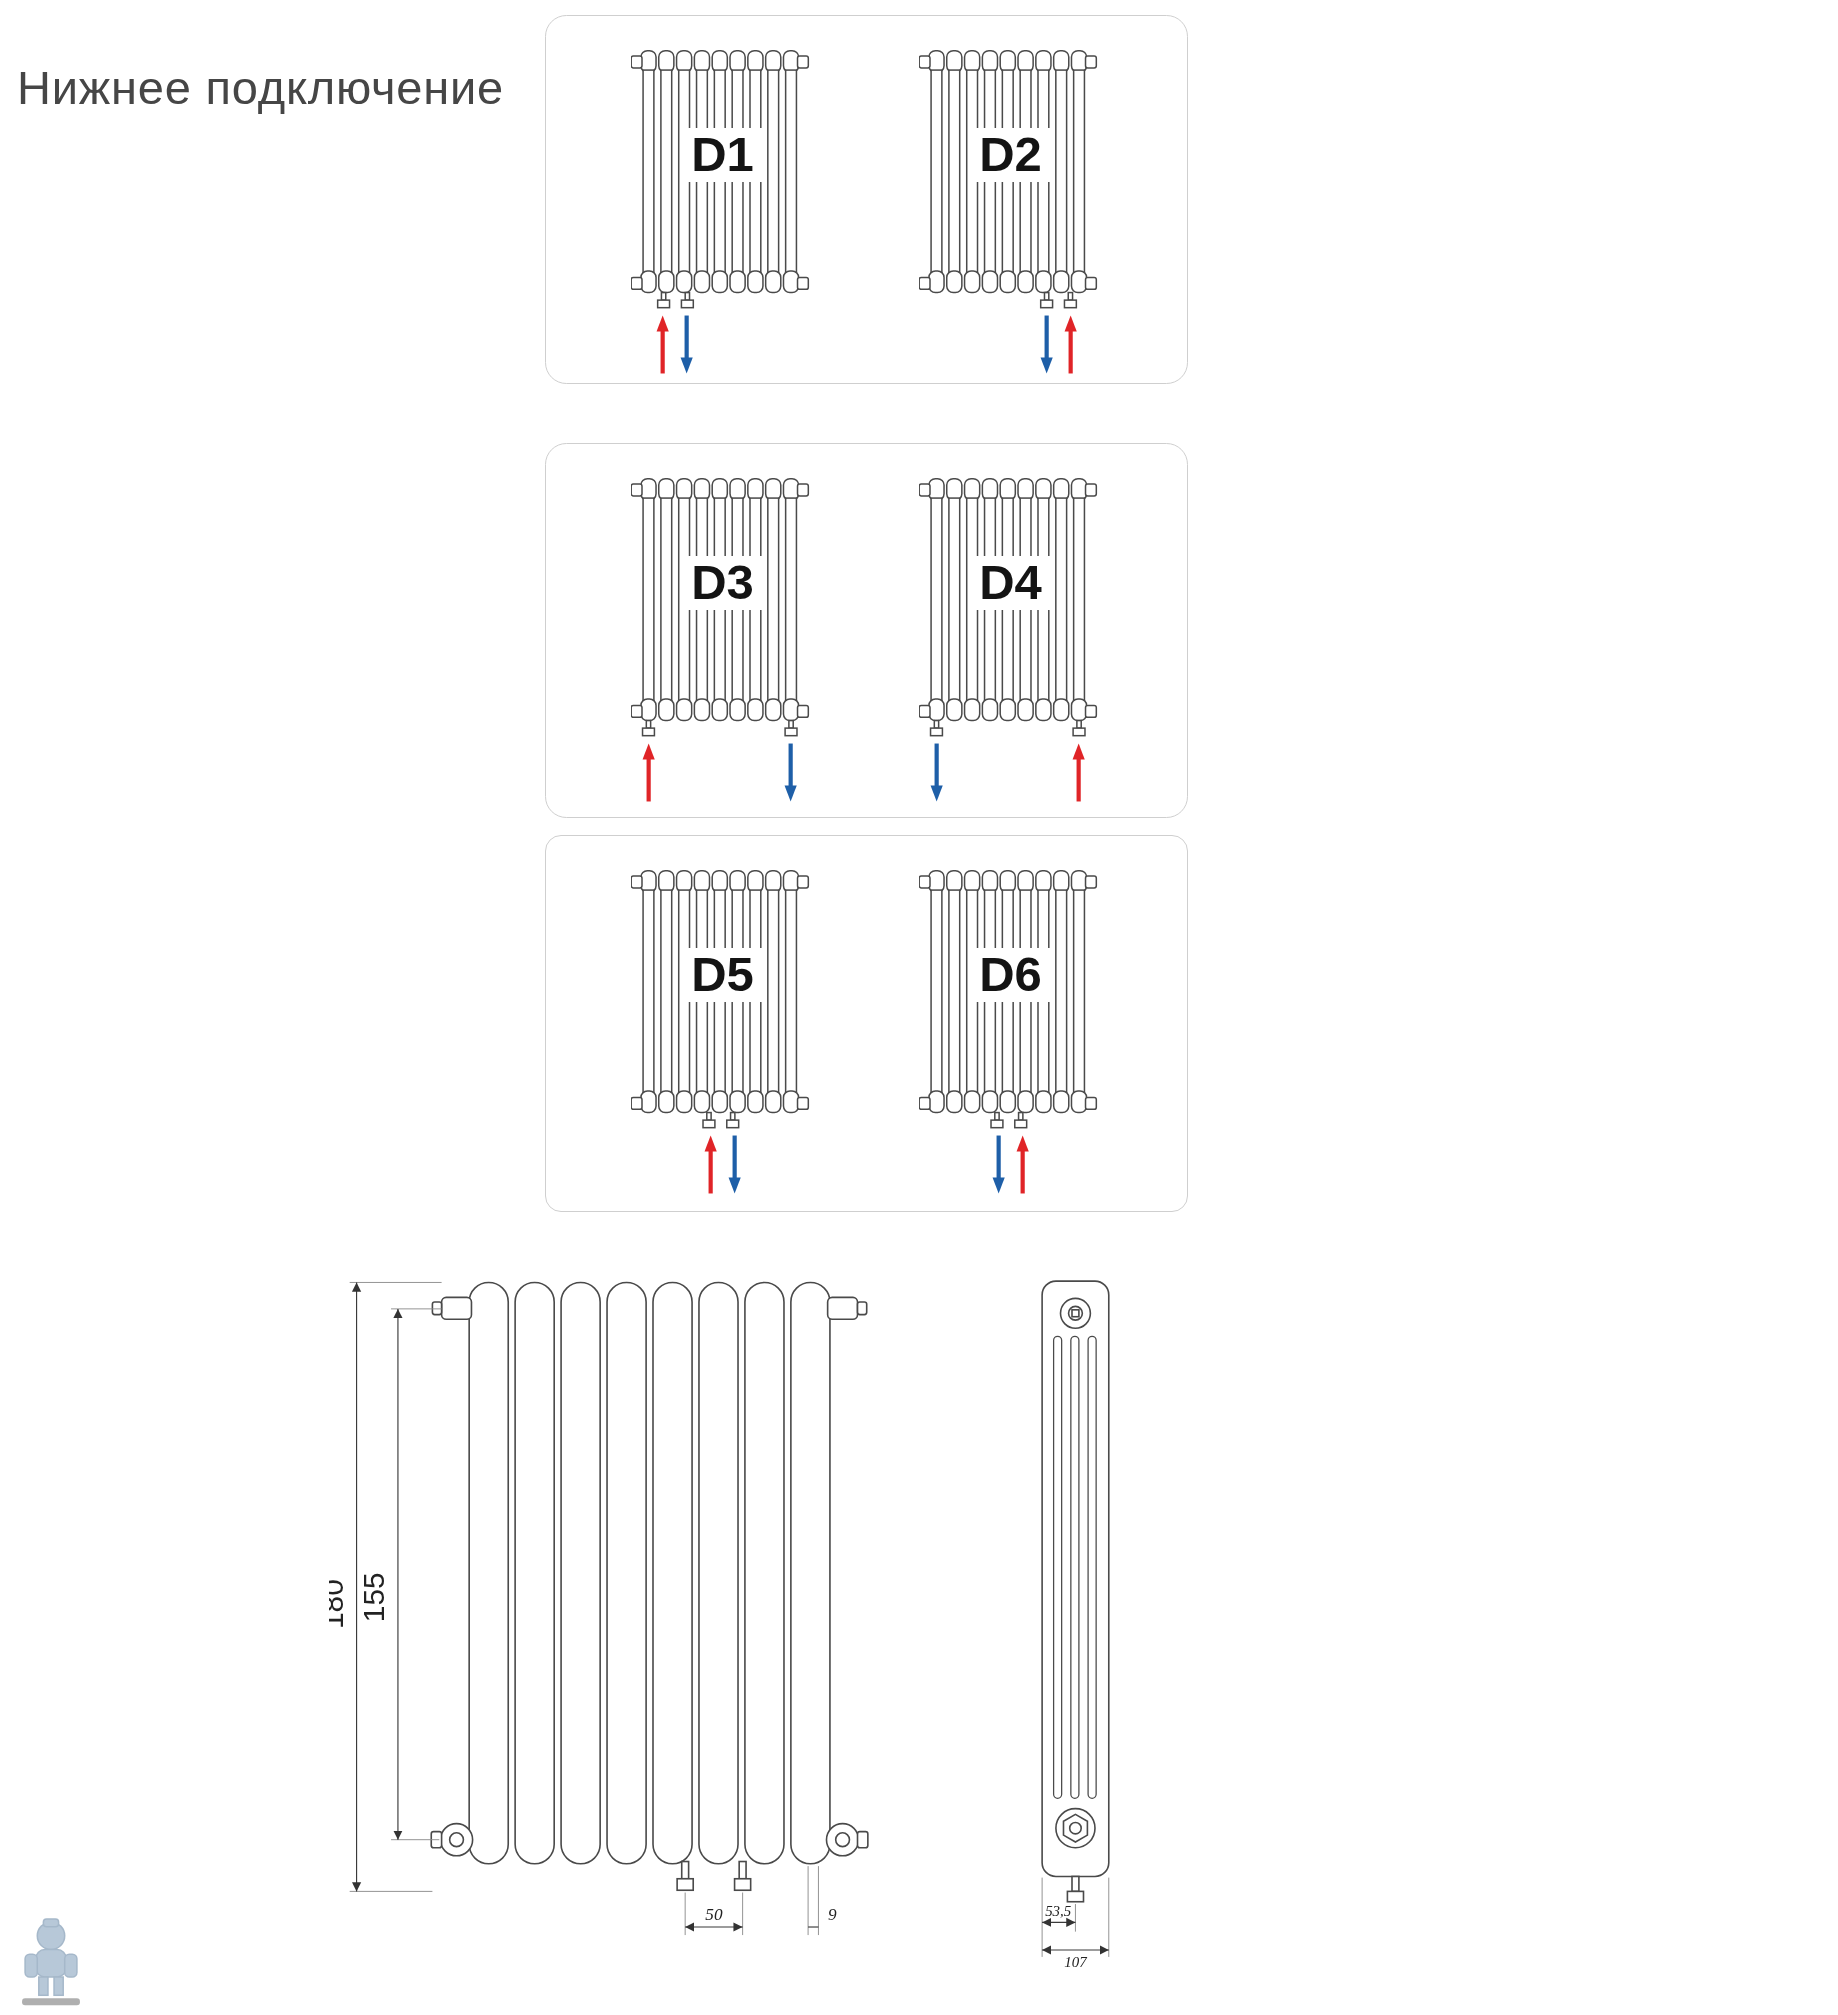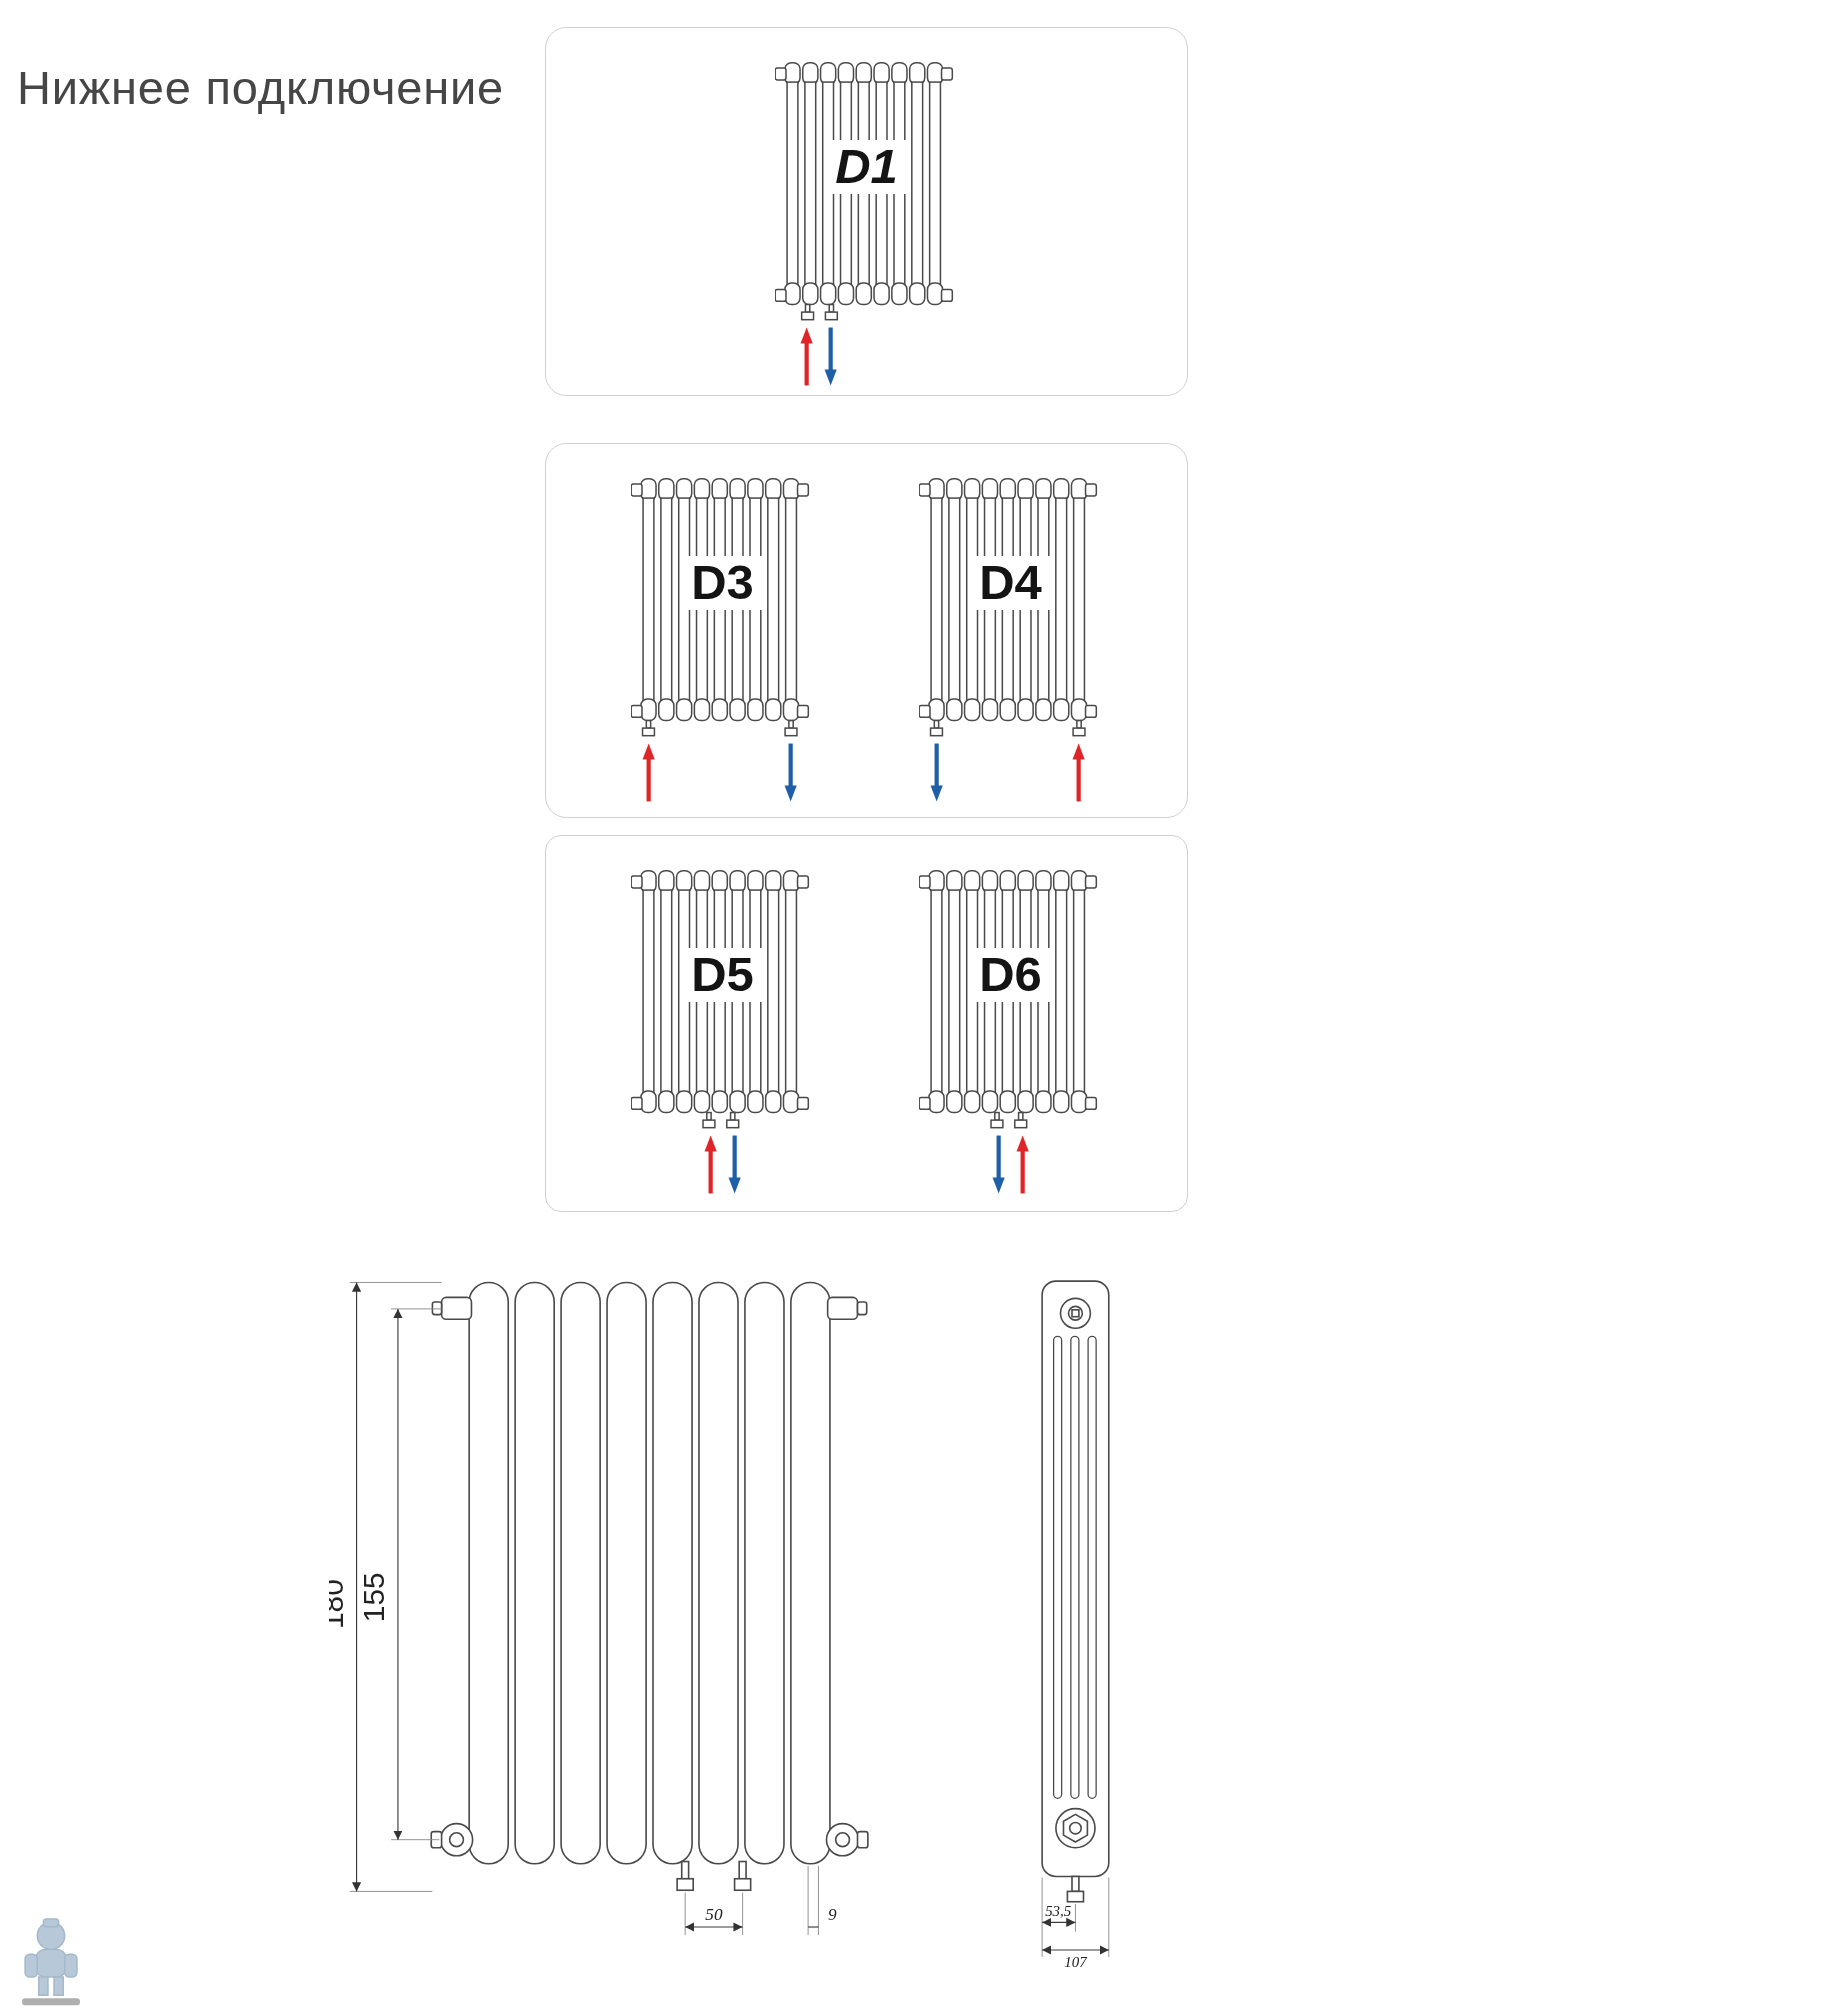--- a/index.html
+++ b/index.html
@@ -6,21 +6,21 @@
   .page{position:relative;width:1838px;height:2015px;background:#ffffff;
         font-family:"Liberation Sans",sans-serif;overflow:hidden;}
 
   .page-title{position:absolute;left:17px;top:29px;font-size:47px;font-weight:400;
               color:#464646;letter-spacing:0.8px;}
 
   
   .panel{position:absolute;left:545px;width:643px;background:#fff;
          border:1.5px solid #cfcfcf;border-radius:21.4px;box-sizing:border-box;
          display:flex;justify-content:center;gap:104px;padding-top:26px;}
-  #panel1{top:27px;height:369px;font-style:italic;}
+  #panel1{top:15px;height:369px;}
   #panel2{top:426px;height:375px;margin-top:17px;}
   #panel3{top:835px;height:377px;border-radius:16px;}
 
   .scheme{width:184px;position:relative;}
   .rad{display:block;width:184px;height:270px;}
   .scheme-label{position:absolute;top:86px;left:50%;transform:translateX(-50%);
                 background:#fff;padding:0 7.7px;font-size:49px;font-weight:700;
                 color:#141414;line-height:1.1;}
 
   .arrows{display:flex;margin-top:1.5px;height:64px;align-items:flex-start;}
@@ -100,20 +100,38 @@
         <svg width="15.3" height="61" viewBox="0 0 20 80">
           <line class="ln-red" x1="10" y1="78" x2="10" y2="18"></line>
             <polygon class="fl-red" points="10,2 2,23 18,23"></polygon>
         </svg>
         <svg width="15.3" height="61" viewBox="0 0 20 80">
           <line class="ln-blue" x1="10" y1="2" x2="10" y2="62"></line>
             <polygon class="fl-blue" points="10,78 2,57 18,57"></polygon>
         </svg>
       </div>
     </div>
+    <div class="scheme">
+      <svg class="rad" viewBox="0 0 170 250">
+        <use href="#radFront"></use>
+        <use href="#stubSym" transform="translate(118,0)"></use>
+        <use href="#stubSym" transform="translate(140,0)"></use>
+      </svg>
+      <div class="scheme-label">D2</div>
+      <div class="arrows right">
+        <svg width="15.3" height="61" viewBox="0 0 20 80">
+          <line class="ln-blue" x1="10" y1="2" x2="10" y2="62"></line>
+            <polygon class="fl-blue" points="10,78 2,57 18,57"></polygon>
+        </svg>
+        <svg width="15.3" height="61" viewBox="0 0 20 80">
+          <line class="ln-red" x1="10" y1="78" x2="10" y2="18"></line>
+            <polygon class="fl-red" points="10,2 2,23 18,23"></polygon>
+        </svg>
+      </div>
+    </div>
   </section>
 
   <section class="panel" id="panel2">
     <div class="scheme">
       <svg class="rad" viewBox="0 0 170 250">
         <use href="#radFront"></use>
         <use href="#stubSym" transform="translate(16,0)"></use>
         <use href="#stubSym" transform="translate(148,0)"></use>
       </svg>
       <div class="scheme-label">D3</div>

